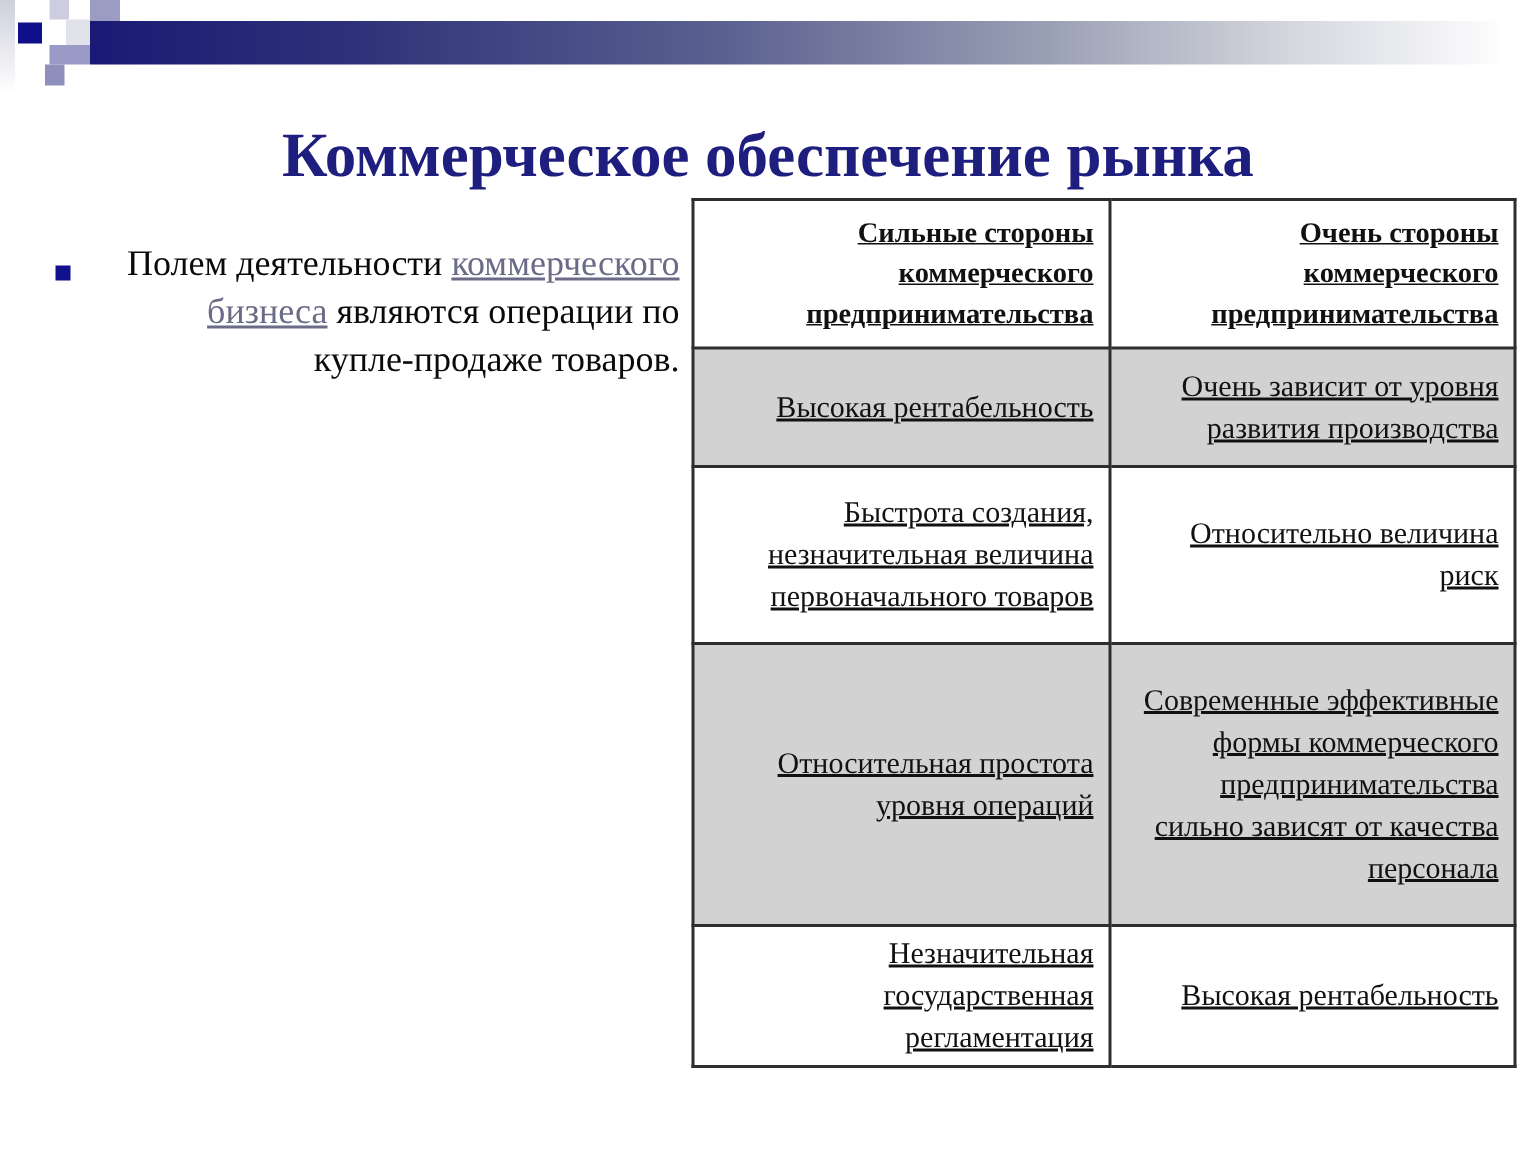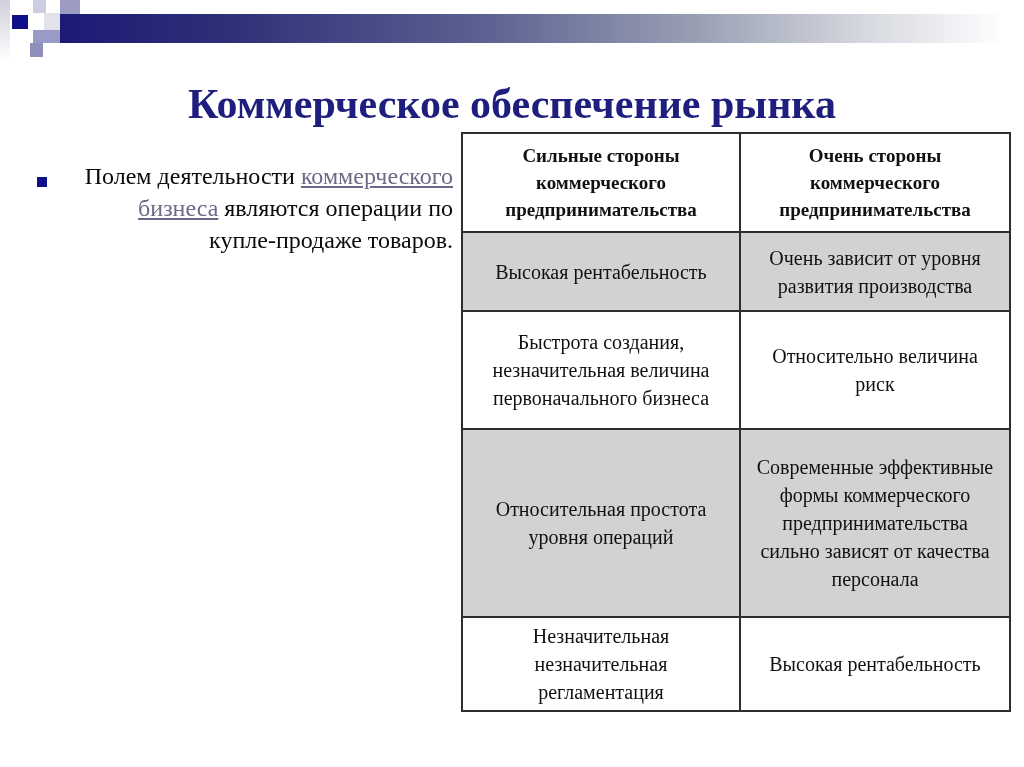--- a/index.html
+++ b/index.html
@@ -45,23 +45,24 @@
   .hyperlink{
     color:#6b6b88;text-decoration:underline;cursor:pointer;
   }
   
   .swot{
     position:absolute;left:461px;top:132px;
     border-collapse:collapse;table-layout:fixed;
   }
   .swot td,.swot th{
     border:2px solid #2e2e2e;
-    text-align:center;vertical-align:middle;
+    text-align:right;vertical-align:middle;
     padding:4px 10px;
     color:#111111;
+    text-decoration:underline;
   }
   .swot th{font-size:19px;font-weight:bold;line-height:27px;background:#ffffff;}
   .swot td{font-size:20px;font-weight:normal;line-height:28px;}
   .col-a{width:278px;}
   .col-b{width:270px;}
   tr.shaded td{background:#d2d2d2;}
   tr.plain td{background:#ffffff;}
 </style>
 </head>
 <body>
@@ -90,27 +91,27 @@
     <tbody>
         <tr style="height:99px;">
       <th>Сильные стороны коммерческого предпринимательства</th>
       <th>Очень стороны коммерческого предпринимательства</th>
     </tr>
     <tr class="shaded" style="height:79px;">
       <td>Высокая рентабельность</td>
       <td>Очень зависит от уровня развития производства</td>
     </tr>
     <tr class="plain" style="height:118px;">
-      <td>Быстрота создания, незначительная величина первоначального бизнеса</td>
+      <td>Быстрота создания, незначительная величина первоначального товаров</td>
       <td>Относительно величина риск</td>
     </tr>
     <tr class="shaded" style="height:188px;">
       <td>Относительная простота уровня операций</td>
       <td>Современные эффективные формы коммерческого предпринимательства сильно зависят от качества персонала</td>
     </tr>
     <tr class="plain" style="height:92px;">
-      <td>Незначительная незначительная регламентация</td>
+      <td>Незначительная государственная регламентация</td>
       <td>Высокая рентабельность</td>
     </tr>
   </tbody>
     </table>
 
 </div>
 
 </body></html>

